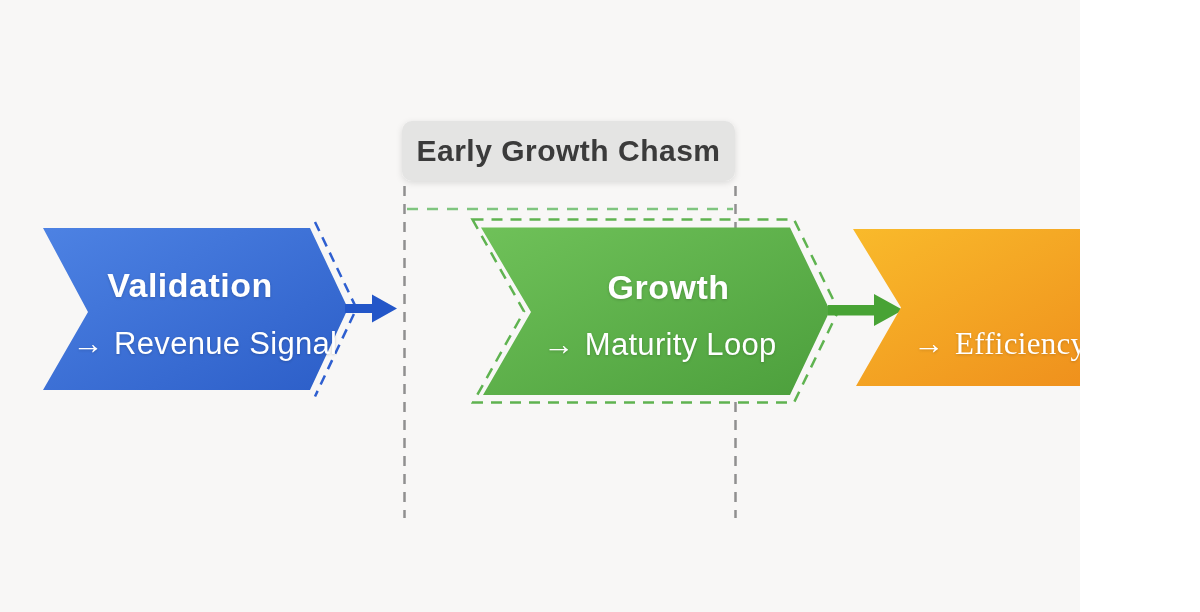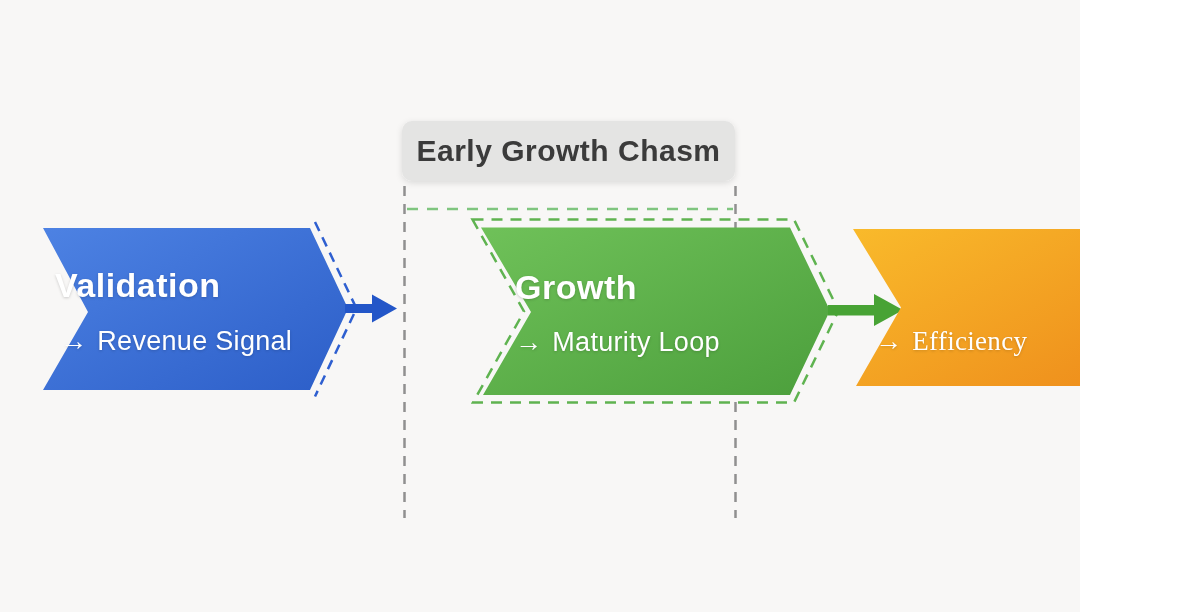--- a/index.html
+++ b/index.html
@@ -6,33 +6,33 @@
   body{font-family:"Liberation Sans", sans-serif;}
   .canvas{
     position:relative;
     width:1080px;height:612px;
     background:#3b82f6;
     overflow:hidden;
   }
   .canvas svg{position:absolute;left:0;top:0;}
   .overlay-text{
     position:absolute;
-    text-align:left;
+    text-align:center;
     color:#ffffff;
     text-shadow:0 1px 3px rgba(0,0,0,0.18);
     white-space:nowrap;
     pointer-events:none;
   }
   .stage-title{
     font-size:34px;
     font-weight:700;
     letter-spacing:0.5px;
   }
   .stage-subtitle{
-    font-size:27px;
+    font-size:31px;
     font-weight:400;
     letter-spacing:0.3px;
   }
   .stage-subtitle .arrow{
     font-weight:300;
     margin-right:10px;
   }
   .chasm-label{
     position:absolute;
     left:402px;top:121px;
@@ -91,21 +91,21 @@
     <path d="M853,229 L1091,229 L1137.5,307.5 L1091,386 L856,386 L901,307.5 Z" fill="url(#gradOrange)"></path>
   </svg>
 
   <div class="chasm-label">Early Growth Chasm</div>
 
   <div class="overlay-text stage-title" style="left:55px;top:266px;width:270px;">Validation</div>
   <div class="overlay-text stage-subtitle" style="left:60px;top:326px;width:290px;">
     <span class="arrow">→</span><span>Revenue Signal</span>
   </div>
 
-  <div class="overlay-text stage-title" style="left:515px;top:268px;width:285px;">Growth</div>
+  <div class="overlay-text stage-title" style="left:526px;top:268px;width:285px;">Growth</div>
   <div class="overlay-text stage-subtitle" style="left:515px;top:327px;width:290px;">
     <span class="arrow">→</span><span>Maturity Loop</span>
   </div>
 
   <div class="overlay-text stage-subtitle" style="left:875px;top:326px;width:250px;font-family:Liberation Serif, serif;">
     <span class="arrow">→</span><span>Efficiency</span>
   </div>
 
 </div>
 

